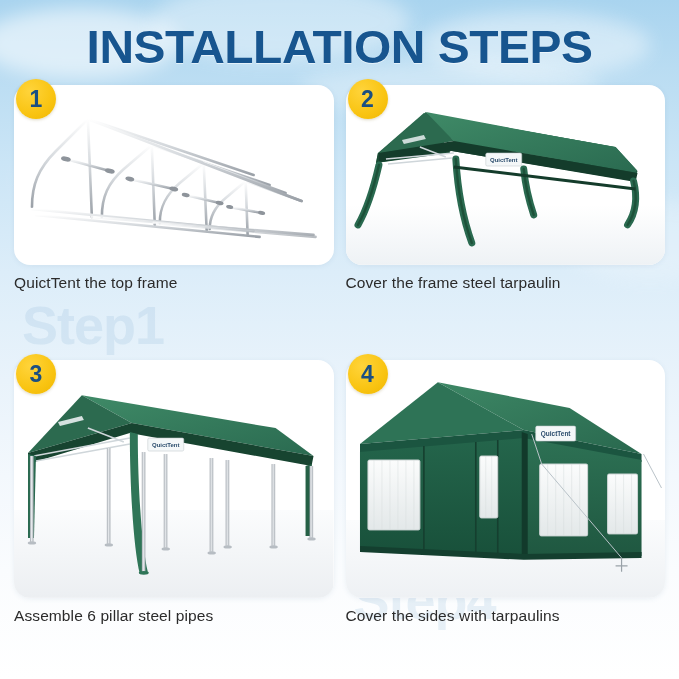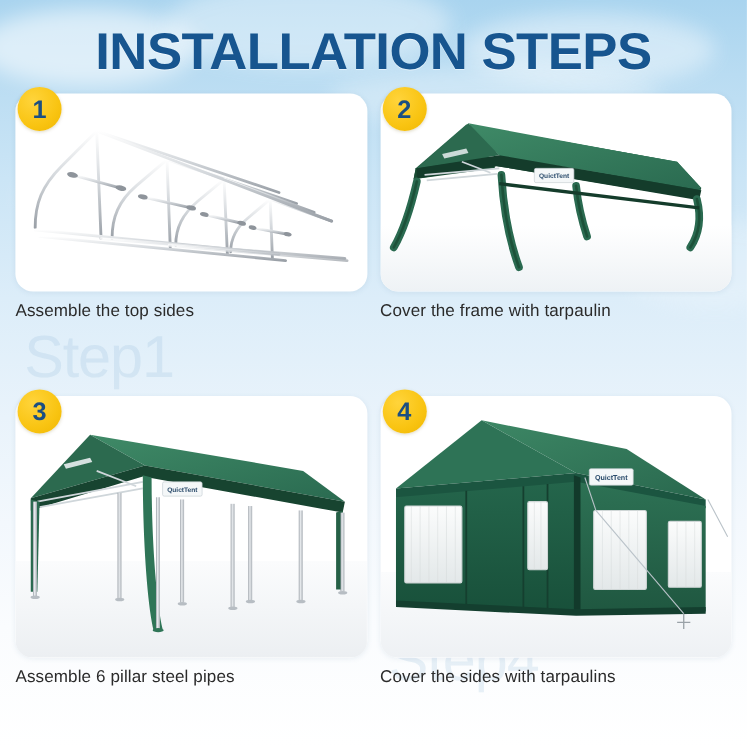--- a/index.html
+++ b/index.html
@@ -52,21 +52,21 @@
     padding: 0 14px;
   }
 
   .step { position: relative; }
 
   .watermark {
     position: absolute;
     left: 8px;
     bottom: -6px;
     font-size: 54px;
-    font-weight: normal;
+    font-weight: bold;
     color: rgba(125,170,205,0.17);
     letter-spacing: -1px;
     user-select: none;
     pointer-events: none;
     z-index: 0;
   }
 
   .card {
     position: relative;
     z-index: 1;
@@ -177,21 +177,21 @@
             <ellipse cx="116" cy="94" rx="4.5" ry="2.2" transform="rotate(12 116 94)"></ellipse>
             <ellipse cx="160" cy="104" rx="4.5" ry="2.2" transform="rotate(12 160 104)"></ellipse>
             <ellipse cx="172" cy="110" rx="4" ry="2" transform="rotate(12 172 110)"></ellipse>
             <ellipse cx="206" cy="118" rx="4" ry="2" transform="rotate(12 206 118)"></ellipse>
             <ellipse cx="216" cy="122" rx="3.6" ry="1.9" transform="rotate(12 216 122)"></ellipse>
             <ellipse cx="248" cy="128" rx="3.6" ry="1.9" transform="rotate(12 248 128)"></ellipse>
           </g>
         </svg>
       </div>
     </div>
-    <div class="caption">Assemble the top sides</div>
+    <div class="caption">QuictTent the top frame</div>
   </div>
 
   <div class="step">
     <div class="badge">2</div>
     <div class="card">
       <div class="scene">
         <svg viewBox="0 0 320 180" preserveAspectRatio="xMidYMid meet">
           <defs>
             <linearGradient id="roofR2" x1="0" y1="0" x2="1" y2="1">
               <stop offset="0" stop-color="#3f8a67"></stop>
@@ -242,21 +242,21 @@
             <path d="M33 80 C27 106 20 126 12 140"></path>
             <path d="M110 74 C112 108 118 136 126 158"></path>
             <path d="M178 84 C180 104 184 118 188 130"></path>
             <path d="M288 96 C292 112 290 128 282 140"></path>
           </g>
 
           <path d="M108 82 L290 104" stroke="#143c2b" stroke-width="3" fill="none"></path>
         </svg>
       </div>
     </div>
-    <div class="caption">Cover the frame with tarpaulin</div>
+    <div class="caption">Cover the frame steel tarpaulin</div>
   </div>
 
   <div class="step row2">
     <div class="badge">3</div>
     <div class="card">
       <div class="scene">
         <svg viewBox="0 0 320 238" preserveAspectRatio="xMidYMid meet">
           <defs>
             <linearGradient id="roofR3" x1="0" y1="0" x2="1" y2="1">
               <stop offset="0" stop-color="#3f8a67"></stop>

